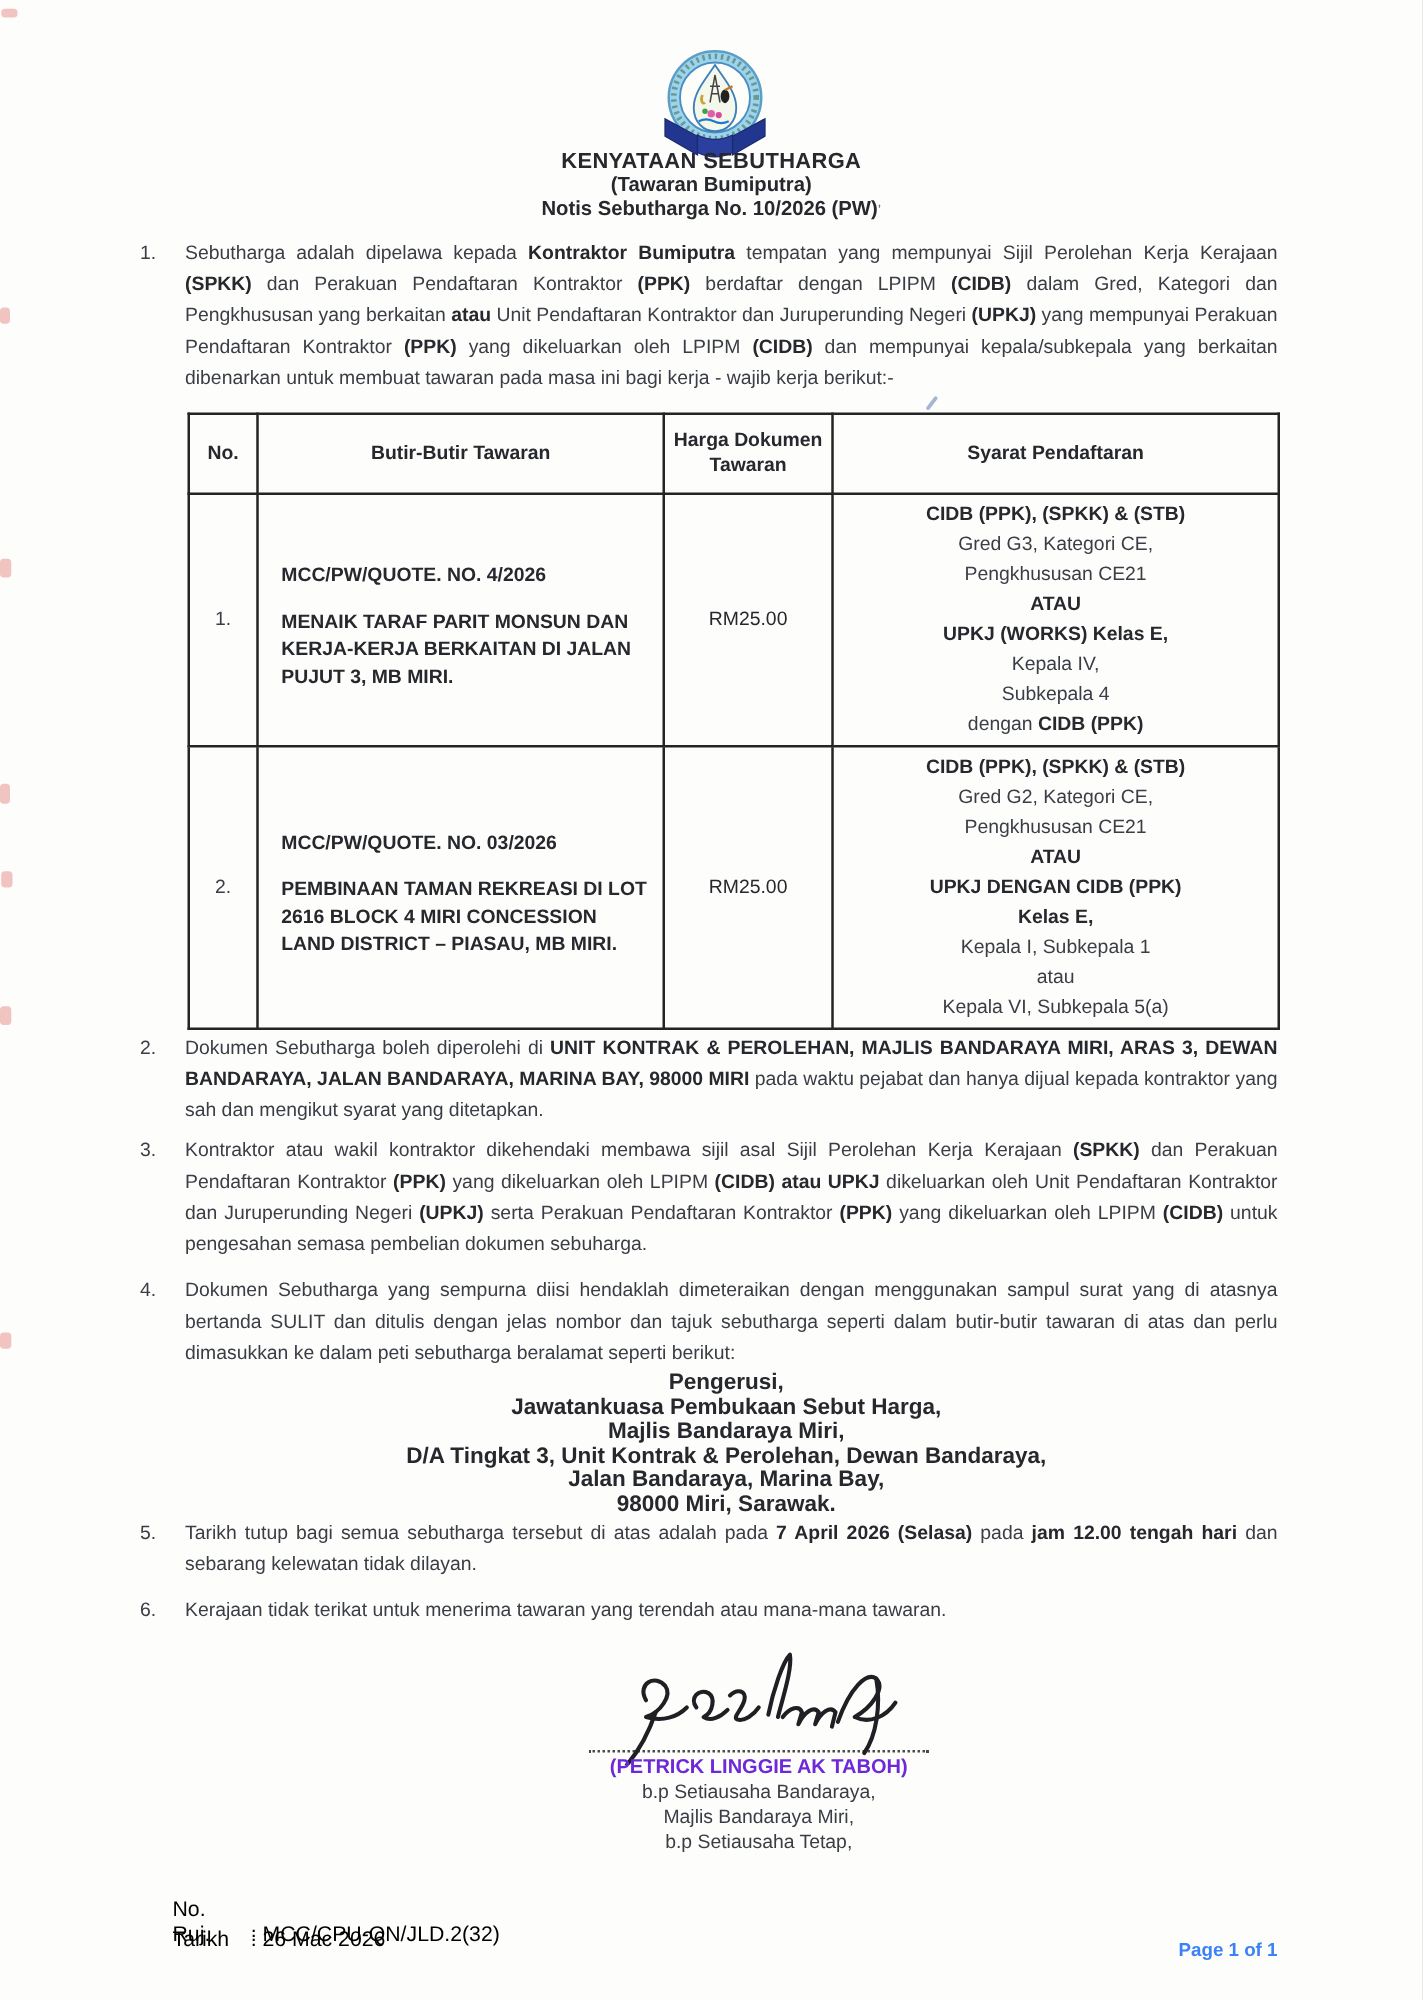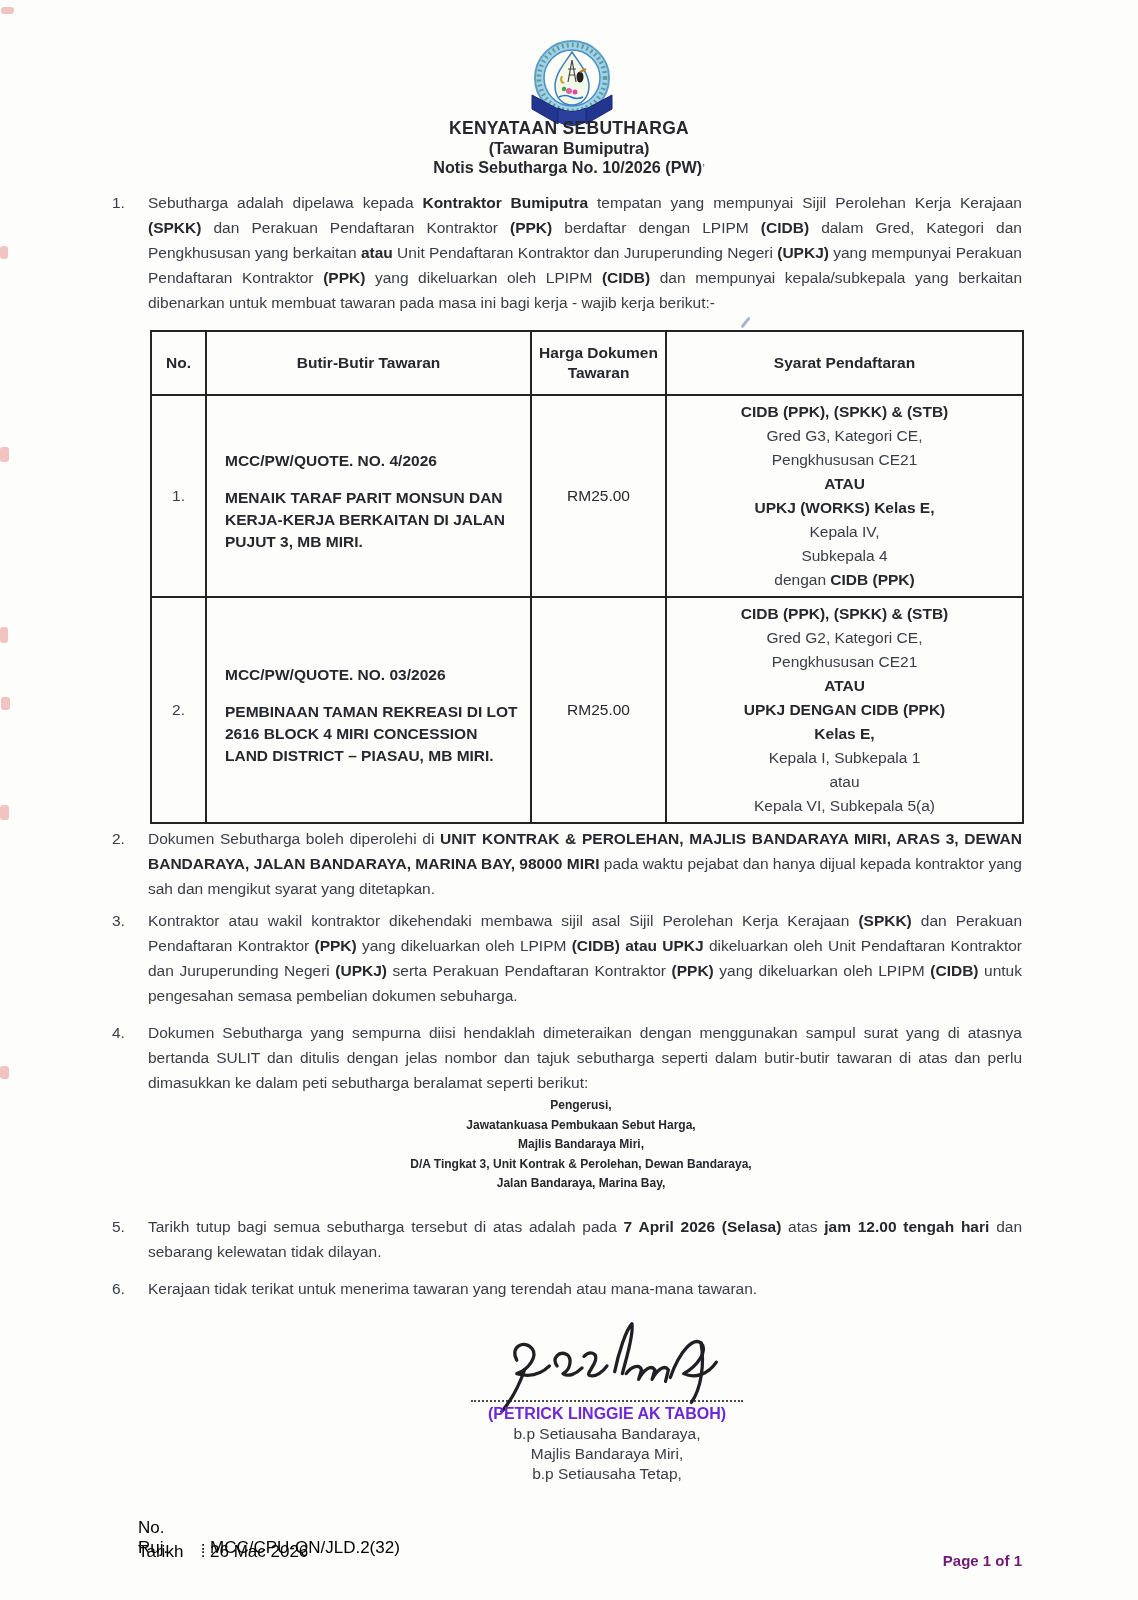--- a/index.html
+++ b/index.html
@@ -20,30 +20,30 @@
   table.tender{border-collapse:collapse;table-layout:fixed;}
   .tender td,.tender th{border:2px solid #242424;font-size:15.5px;}
   .tender th{font-weight:bold;color:#26282e;text-align:center;vertical-align:middle;line-height:20px;padding:4px 4px;}
   td.cno{text-align:center;vertical-align:middle;}
   td.butir{vertical-align:middle;padding:10px 12px 0 18px;font-weight:bold;color:#26282e;line-height:22px;}
   .butir .ref{margin-bottom:15px;}
   td.price{text-align:center;vertical-align:middle;font-weight:normal;color:#26282e;}
   td.syarat{text-align:center;vertical-align:middle;line-height:24px;padding:4px 8px;}
   .tline{white-space:nowrap;}
   
-  .addr{text-align:center;font-weight:bold;color:#26282e;font-size:12px;line-height:19.5px;}
+  .addr{text-align:center;font-weight:bold;color:#26282e;font-size:18px;line-height:19.5px;}
   .sig-block{text-align:center;font-size:15.5px;line-height:20px;}
   .sig-name{font-weight:bold;color:#6d28d9;font-size:16px;margin-top:2px;}
   .dotline{width:272px;margin:0 auto;border-bottom:2px dotted #4a4a4a;}
   .sig-svg{display:block;margin:0 auto -12px auto;}
   
   .foot{font-size:17px;color:#000000;}
   .foot .lbl{display:inline-block;width:58px;}
   .foot .sep{display:inline-block;width:14px;text-align:center;}
-  .pageno{font-weight:bold;color:#701a75;font-size:15px;}
+  .pageno{font-weight:bold;color:#3b82f6;font-size:15px;}
   
   .red-mark{position:absolute;background:#efb9b6;border-radius:3px;opacity:.85;}
   .tick{position:absolute;width:3px;height:13px;background:#8fa3c8;border-radius:2px;transform:rotate(38deg);opacity:.8;}
 </style>
 </head>
 <body>
 
 <div class="page">
 
   <div class="red-mark" style="left:1px;top:7px;width:13px;height:7px;"></div>
@@ -153,25 +153,26 @@
     <div class="num">4.</div>
     <div class="pbody"><span>Dokumen Sebutharga yang sempurna diisi hendaklah dimeteraikan dengan menggunakan sampul surat yang di atasnya bertanda SULIT dan ditulis dengan jelas nombor dan tajuk sebutharga seperti dalam butir-butir tawaran di atas dan perlu dimasukkan ke dalam peti sebutharga beralamat seperti berikut:</span></div>
   </div>
 
   <div class="abs addr" style="left:112px;top:1096px;width:910px;padding-left:14px;">
       <div class="tline"><span>Pengerusi,</span></div>
       <div class="tline"><span>Jawatankuasa Pembukaan Sebut Harga,</span></div>
       <div class="tline"><span>Majlis Bandaraya Miri,</span></div>
       <div class="tline"><span>D/A Tingkat 3, Unit Kontrak &amp; Perolehan, Dewan Bandaraya,</span></div>
       <div class="tline"><span>Jalan Bandaraya, Marina Bay,</span></div>
+      <div class="tline"><span>98000 Miri, Sarawak.</span></div>
     </div>
 
   <div class="abs para" style="left:112px;top:1214px;width:910px;">
     <div class="num">5.</div>
-    <div class="pbody"><span>Tarikh tutup bagi semua sebutharga tersebut di atas adalah pada </span><span class="bseg">7 April 2026 (Selasa)</span><span> atas </span><span class="bseg">jam 12.00 tengah hari</span><span> dan sebarang kelewatan tidak dilayan.</span></div>
+    <div class="pbody"><span>Tarikh tutup bagi semua sebutharga tersebut di atas adalah pada </span><span class="bseg">7 April 2026 (Selasa)</span><span> pada </span><span class="bseg">jam 12.00 tengah hari</span><span> dan sebarang kelewatan tidak dilayan.</span></div>
   </div>
   <div class="abs para" style="left:112px;top:1276px;width:910px;">
     <div class="num">6.</div>
     <div class="pbody"><span>Kerajaan tidak terikat untuk menerima tawaran yang terendah atau mana-mana tawaran.</span></div>
   </div>
 
   <div class="abs sig-block" style="left:112px;top:1318px;width:910px;padding-left:40px;">
     <svg class="sig-svg" width="250" height="94" viewBox="0 0 260 98">
       <g fill="none" stroke="#1f1f24" stroke-width="3.4" stroke-linecap="round" stroke-linejoin="round">
         <path d="M36,44 C28,30 44,22 52,32 C58,40 48,54 36,58 C50,62 62,58 70,50"></path>

